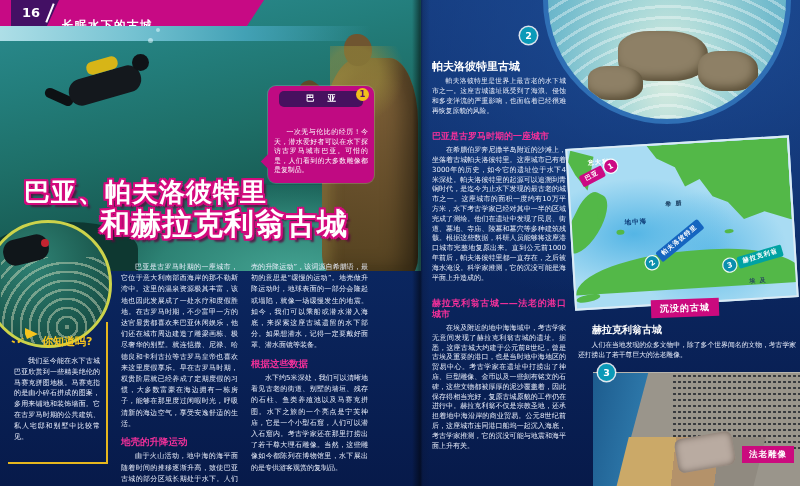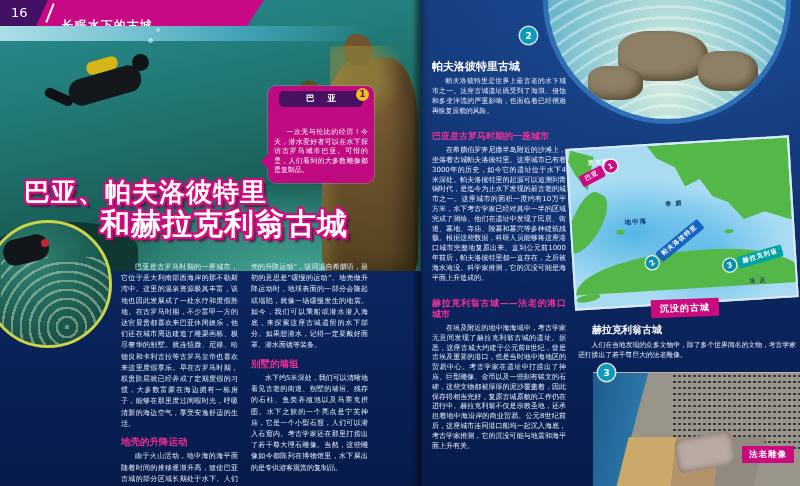--- a/index.html
+++ b/index.html
@@ -3,22 +3,22 @@
 <meta charset="utf-8">
 <style>
   html,body{margin:0;padding:0;background:#03102e;}
   .spread{position:relative;width:800px;height:486px;overflow:hidden;
     font-family:"DejaVu Sans","Liberation Sans",sans-serif;
     background:radial-gradient(ellipse at 85% 0%,#1d4c94 0%,rgba(29,76,148,0) 45%),
                linear-gradient(180deg,#123577 0%,#0c2a66 42%,#071a4a 100%);}
   
   .hdr{position:absolute;left:0;top:0;width:264px;height:26px;background:#c70a84;
     clip-path:polygon(0 0,264px 0,247px 26px,0 26px);z-index:9;}
-  .hdr-num{position:absolute;left:0;top:0;width:48px;height:26px;background:#431064;
-    clip-path:polygon(0 0,48px 0,36px 26px,0 26px);color:#fff;font-weight:normal;
+  .hdr-num{position:absolute;left:11px;top:0;width:48px;height:26px;background:#431064;
+    clip-path:polygon(0 0,48px 0,36px 26px,0 26px);color:#fff;font-weight:bold;
     font-size:13px;line-height:26px;padding-left:11px;box-sizing:border-box;}
   .hdr-slash{position:absolute;left:49px;top:3px;width:2px;height:20px;background:#fff;transform:rotate(22deg);}
   .hdr-title{position:absolute;left:62px;top:18px;color:#fff;font-weight:bold;font-size:11.5px;letter-spacing:1.5px;}
   
   .photo-main{position:absolute;left:0;top:0;width:421px;height:271px;overflow:hidden;
     background:linear-gradient(168deg,#2c8d92 0%,#237e7c 26%,#1e6f68 48%,#175a52 72%,#0e423d 100%);}
   .waterlight{position:absolute;left:0;top:26px;width:421px;height:15px;
     background:linear-gradient(90deg,#b9e6ef 0%,#7bc7d8 32%,#45a4ba 58%,rgba(60,150,160,0) 88%);opacity:.92;}
   .seabed{position:absolute;left:90px;top:185px;width:340px;height:90px;
     background:radial-gradient(ellipse at 60% 100%,#44a392 0%,#2d8274 48%,rgba(40,120,105,0) 78%);}
@@ -169,30 +169,40 @@
     <div class="mt1">巴亚、帕夫洛彼特里</div>
     <div class="mt2">和赫拉克利翁古城</div>
   </div>
 
   <div class="mosaic">
     <div class="mosaic-pat"></div>
     <div class="mosaic-diver"></div>
     <div class="mosaic-dot"></div>
   </div>
 
+  <div class="dyk">
+    <div class="dyk-iconwrap">
+      <svg width="30" height="22" viewBox="0 0 30 22">
+        <path d="M2 17 Q8 21 13 14" stroke="#f5c41e" stroke-width="2" fill="none" stroke-dasharray="3 3"></path>
+        <path d="M15 4 L28 10 L17 15 L15 10 Z" fill="#f5c41e"></path>
+      </svg>
+    </div>
+    <div class="dyk-head">你知道吗?</div>
+    <div class="dyk-body">我们至今能在水下古城巴亚欣赏到一些精美绝伦的马赛克拼图地板。马赛克指的是由小碎石拼成的图案，多用来铺地和装饰墙面。它在古罗马时期的公共建筑、私人宅邸和别墅中比较常见。</div>
+  </div>
 
   <div class="cols">
     <div class="col">
       <p class="ind">巴亚是古罗马时期的一座城市，它位于意大利南部西海岸的那不勒斯湾中。这里的温泉资源极其丰富，该地也因此发展成了一处水疗和度假胜地。在古罗马时期，不少富甲一方的达官显贵都喜欢来巴亚休闲娱乐，他们还在城市周边建造了雕梁画栋、极尽奢华的别墅。就连恺撒、尼禄、哈德良和卡利古拉等古罗马皇帝也喜欢来这里度假享乐。早在古罗马时期，权贵阶层就已经养成了定期度假的习惯，大多数富豪在海边拥有一栋房子，能够在那里度过闲暇时光，呼吸清新的海边空气，享受安逸舒适的生活。</p>
       <div class="subhead">地壳的升降运动</div>
       <p class="ind">由于火山活动，地中海的海平面随着时间的推移逐渐升高，致使巴亚古城的部分区域长期处于水下。人们将地壳的这一运动方式称为“地</p>
     </div>
     <div class="col">
       <p>壳的升降运动”，该词源自希腊语，最初的意思是“缓慢的运动”。地壳做升降运动时，地球表面的一部分会隆起或塌陷，就像一场缓慢发生的地震。如今，我们可以乘船或潜水潜入海底，来探索这座古城遗留的水下部分。如果想潜水，记得一定要戴好面罩、潜水面镜等装备。</p>
-      <div class="subhead">别墅的墙垣</div>
+      <div class="subhead">根据这些数据</div>
       <p class="ind">水下约5米深处，我们可以清晰地看见古老的街道、别墅的墙垣、残存的石柱、鱼类养殖池以及马赛克拼图。水下之旅的一个亮点是宁芙神庙，它是一个小型石窟，人们可以潜入石窟内。考古学家还在那里打捞出了若干尊大理石雕像。当然，这些雕像如今都陈列在博物馆里，水下展出的是专供游客观赏的复制品。</p>
     </div>
   </div>
 
   <div class="fold"></div>
 
   <div class="circle-photo">
     <div class="ripples"></div>
     <div class="ruin" style="left:70px;top:150px;width:90px;height:50px;"></div>
     <div class="ruin" style="left:150px;top:170px;width:60px;height:40px;"></div>

